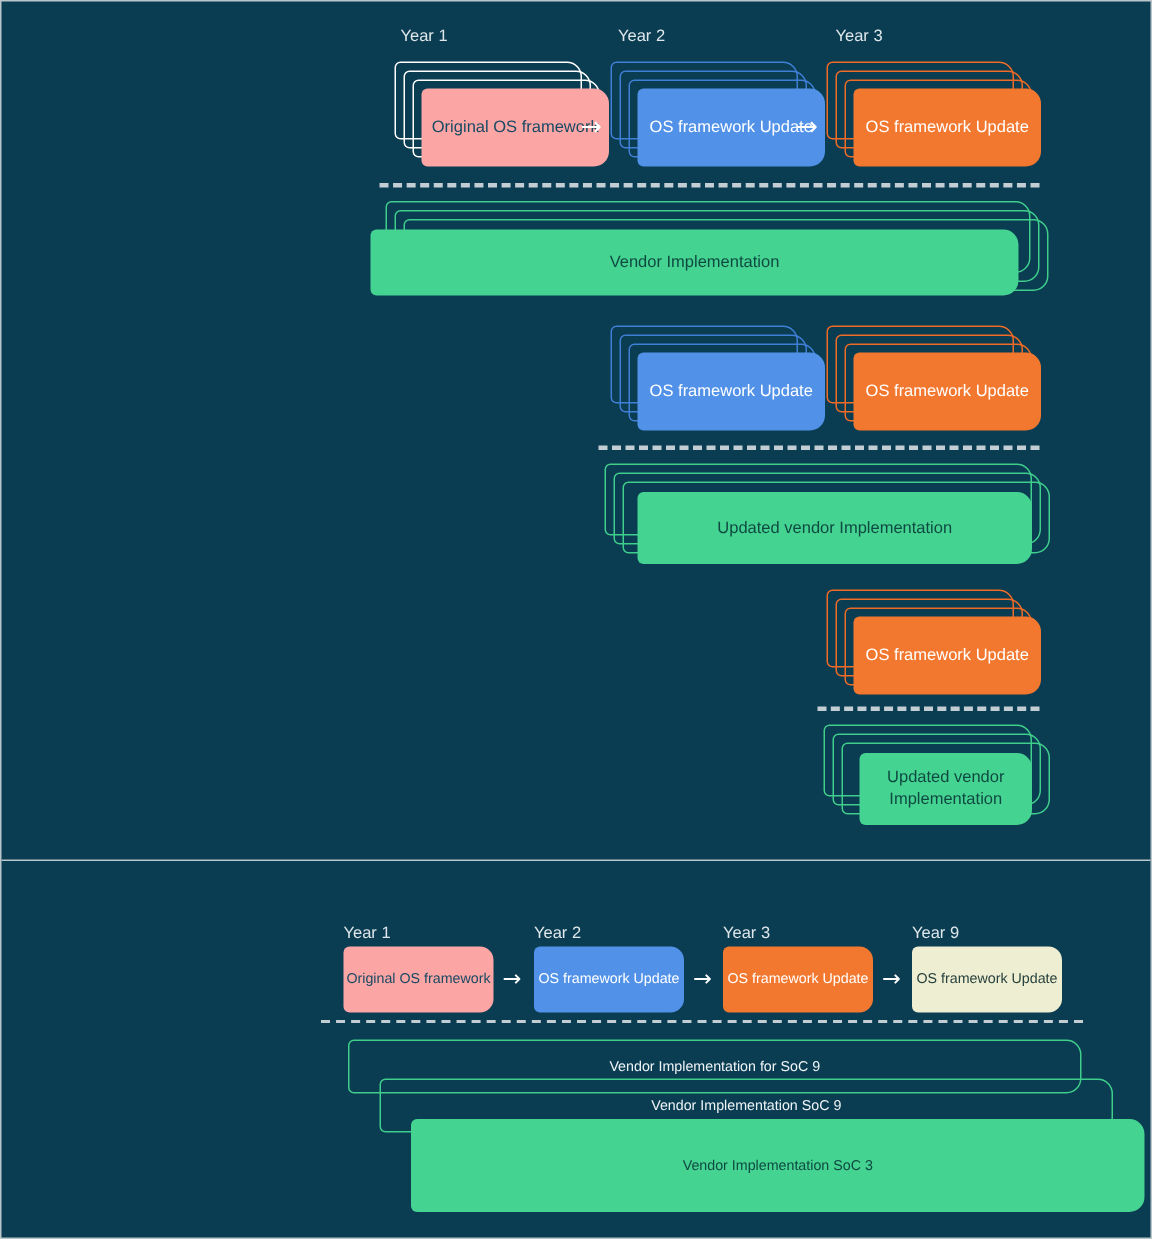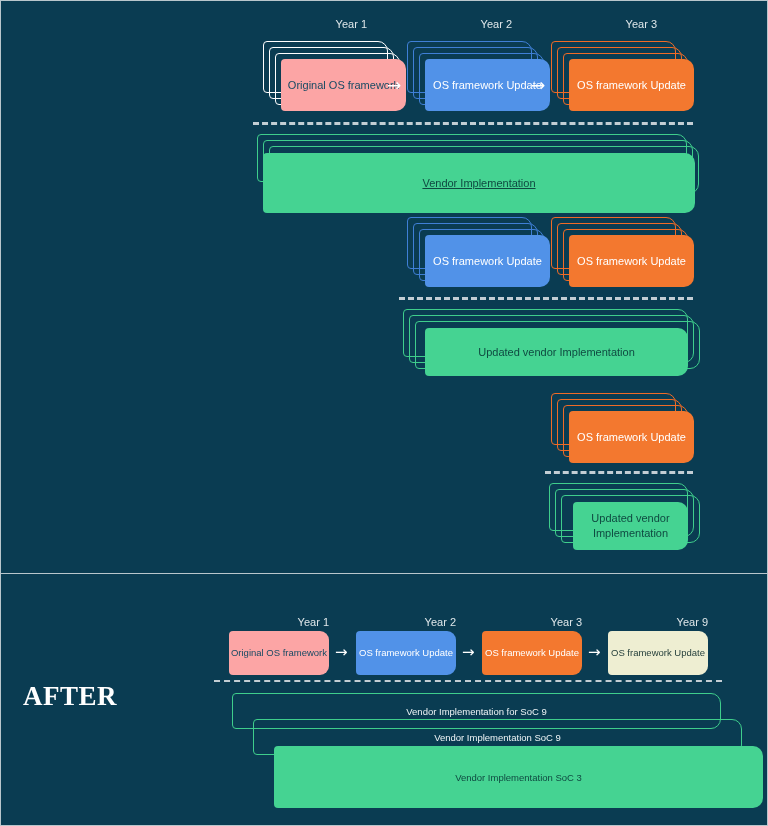--- a/index.html
+++ b/index.html
@@ -28,21 +28,21 @@
     color:#ffffff;
     font-size:27px;
     letter-spacing:.5px;
   }
 
   
   .year-label{
     position:absolute;
     color:#dfe7ea;
     font-size:11px;
-    text-align:right;
+    text-align:left;
     white-space:nowrap;
   }
 
   
   .card{
     position:absolute;
     box-sizing:border-box;
     border-radius:4px 10px 10px 4px;
     display:flex;align-items:center;justify-content:center;
     text-align:center;
@@ -132,21 +132,21 @@
   <div class="card back c-orange" style="left:562px;top:52px;width:125px;height:52px;"></div>
   <div class="card solid f-orange" style="left:568px;top:58px;width:125px;height:52px;">
     <span class="lbl">OS framework Update</span>
   </div>
 
   <div class="dashed" style="left:252px;top:121px;width:440px;"></div>
 
   <div class="card back c-green" style="left:256px;top:133px;width:430px;height:48px;"></div>
   <div class="card back c-green" style="left:262px;top:139px;width:430px;height:48px;"></div>
   <div class="card back c-green" style="left:268px;top:145px;width:430px;height:48px;"></div>
-  <div class="card solid f-green" style="left:262px;top:152px;width:432px;height:60px;text-decoration:underline;">
+  <div class="card solid f-green" style="left:246px;top:152px;width:432px;height:44px;">
     <span class="lbl">Vendor Implementation</span>
   </div>
 
   <div class="card back c-blue" style="left:406px;top:216px;width:125px;height:52px;"></div>
   <div class="card back c-blue" style="left:412px;top:222px;width:125px;height:52px;"></div>
   <div class="card back c-blue" style="left:418px;top:228px;width:125px;height:52px;"></div>
   <div class="card solid f-blue" style="left:424px;top:234px;width:125px;height:52px;">
     <span class="lbl">OS framework Update</span>
   </div>
 
@@ -177,21 +177,20 @@
 
   <div class="card back c-green" style="left:548px;top:482px;width:139px;height:48px;"></div>
   <div class="card back c-green" style="left:554px;top:488px;width:139px;height:48px;"></div>
   <div class="card back c-green" style="left:560px;top:494px;width:139px;height:48px;"></div>
   <div class="card solid f-green" style="left:572px;top:501px;width:115px;height:48px;">
     <span class="lbl">Updated vendor Implementation</span>
   </div>
 
   <div class="divider-h" style="top:572px;"></div>
 
-  <div class="section-label" style="left:22px;top:680px;">AFTER</div>
 
   <div class="year-label" style="left:228px;top:615px;width:100px;">Year 1</div>
   <div class="year-label" style="left:355px;top:615px;width:100px;">Year 2</div>
   <div class="year-label" style="left:481px;top:615px;width:100px;">Year 3</div>
   <div class="year-label" style="left:607px;top:615px;width:100px;">Year 9</div>
 
   <div class="flatcard f-pale" style="left:228px;top:630px;width:100px;height:44px;">
     <span class="lbl">Original OS framework</span>
   </div>
   <div class="arrow" style="left:334px;top:644px;font-size:15px;">→</div>

